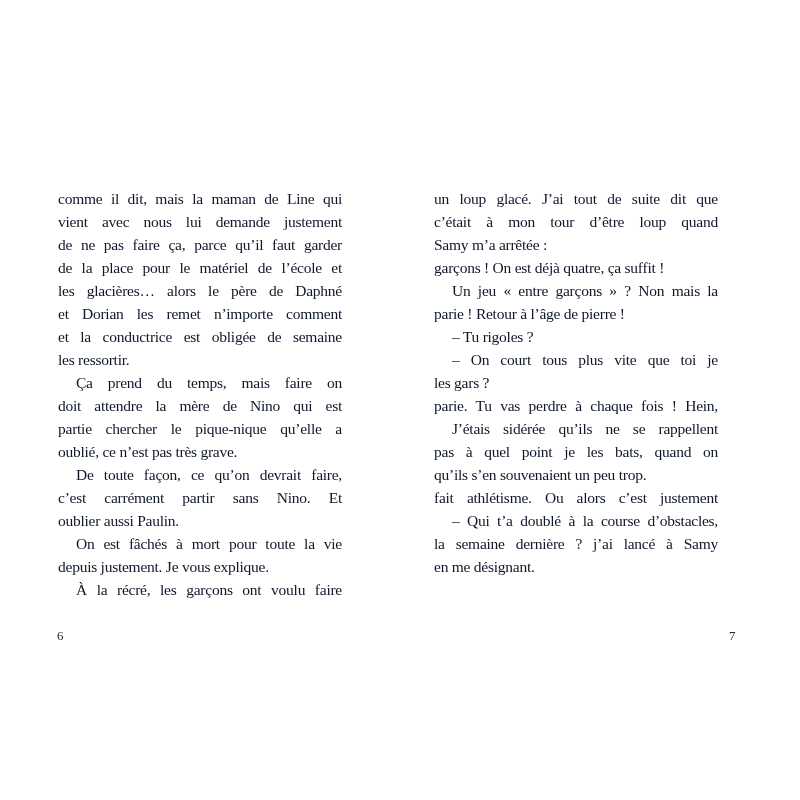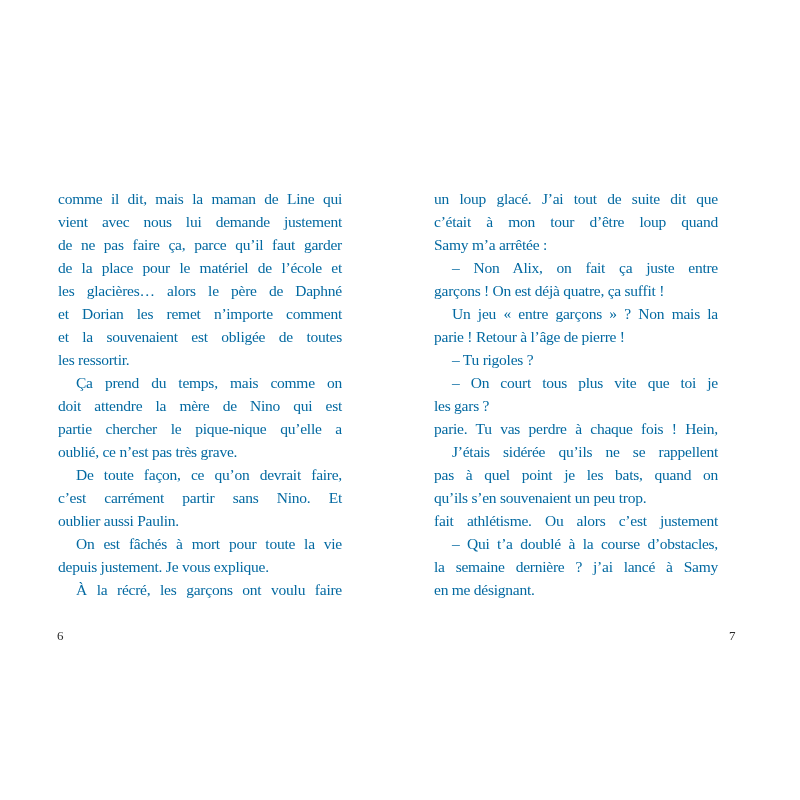--- a/index.html
+++ b/index.html
@@ -13,21 +13,21 @@
   .spread {
     position: relative;
     width: 800px;
     height: 800px;
     background: #ffffff;
   }
   .text-column {
     position: absolute;
     top: 187px;
     width: 284px;
-    color: #0369a1;
+    color: #0f172a;
     font-size: 15.5px;
     letter-spacing: -0.25px;
     line-height: 23px;
   }
   .text-column.left  { left: 58px;  }
   .text-column.right { left: 434px; }
   .line {
     width: 100%;
     text-align: justify;
     text-align-last: justify;
@@ -54,39 +54,38 @@
 
 <div class="spread">
 
   <div class="text-column left" id="left-column">
       <div class="line">comme il dit, mais la maman de Line qui</div>
       <div class="line">vient avec nous lui demande justement</div>
       <div class="line">de ne pas faire ça, parce qu’il faut garder</div>
       <div class="line">de la place pour le matériel de l’école et</div>
       <div class="line">les glacières… alors le père de Daphné</div>
       <div class="line">et Dorian les remet n’importe comment</div>
-      <div class="line">et la souvenaient est obligée de toutes</div>
+      <div class="line">et la conductrice est obligée de semaine</div>
       <div class="line para-end">les ressortir.</div>
-      <div class="line indent">Ça prend du temps, mais comme on</div>
+      <div class="line indent">Ça prend du temps, mais faire on</div>
       <div class="line">doit attendre la mère de Nino qui est</div>
       <div class="line">partie chercher le pique-nique qu’elle a</div>
       <div class="line para-end">oublié, ce n’est pas très grave.</div>
       <div class="line indent">De toute façon, ce qu’on devrait faire,</div>
       <div class="line">c’est carrément partir sans Nino. Et</div>
       <div class="line para-end">oublier aussi Paulin.</div>
       <div class="line indent">On est fâchés à mort pour toute la vie</div>
       <div class="line para-end">depuis justement. Je vous explique.</div>
       <div class="line indent">À la récré, les garçons ont voulu faire</div>
     </div>
 
   <div class="text-column right" id="right-column">
       <div class="line">un loup glacé. J’ai tout de suite dit que</div>
       <div class="line">c’était à mon tour d’être loup quand</div>
       <div class="line para-end">Samy m’a arrêtée :</div>
-      <div class="line indent">– Non Alix, on fait ça juste entre</div>
       <div class="line para-end">garçons ! On est déjà quatre, ça suffit !</div>
       <div class="line indent">Un jeu « entre garçons » ? Non mais la</div>
       <div class="line para-end">parie ! Retour à l’âge de pierre !</div>
       <div class="line indent para-end">– Tu rigoles ?</div>
       <div class="line indent">– On court tous plus vite que toi je</div>
       <div class="line para-end">les gars ?</div>
       <div class="line">parie. Tu vas perdre à chaque fois ! Hein,</div>
       <div class="line indent">J’étais sidérée qu’ils ne se rappellent</div>
       <div class="line">pas à quel point je les bats, quand on</div>
       <div class="line para-end">qu’ils s’en souvenaient un peu trop.</div>

